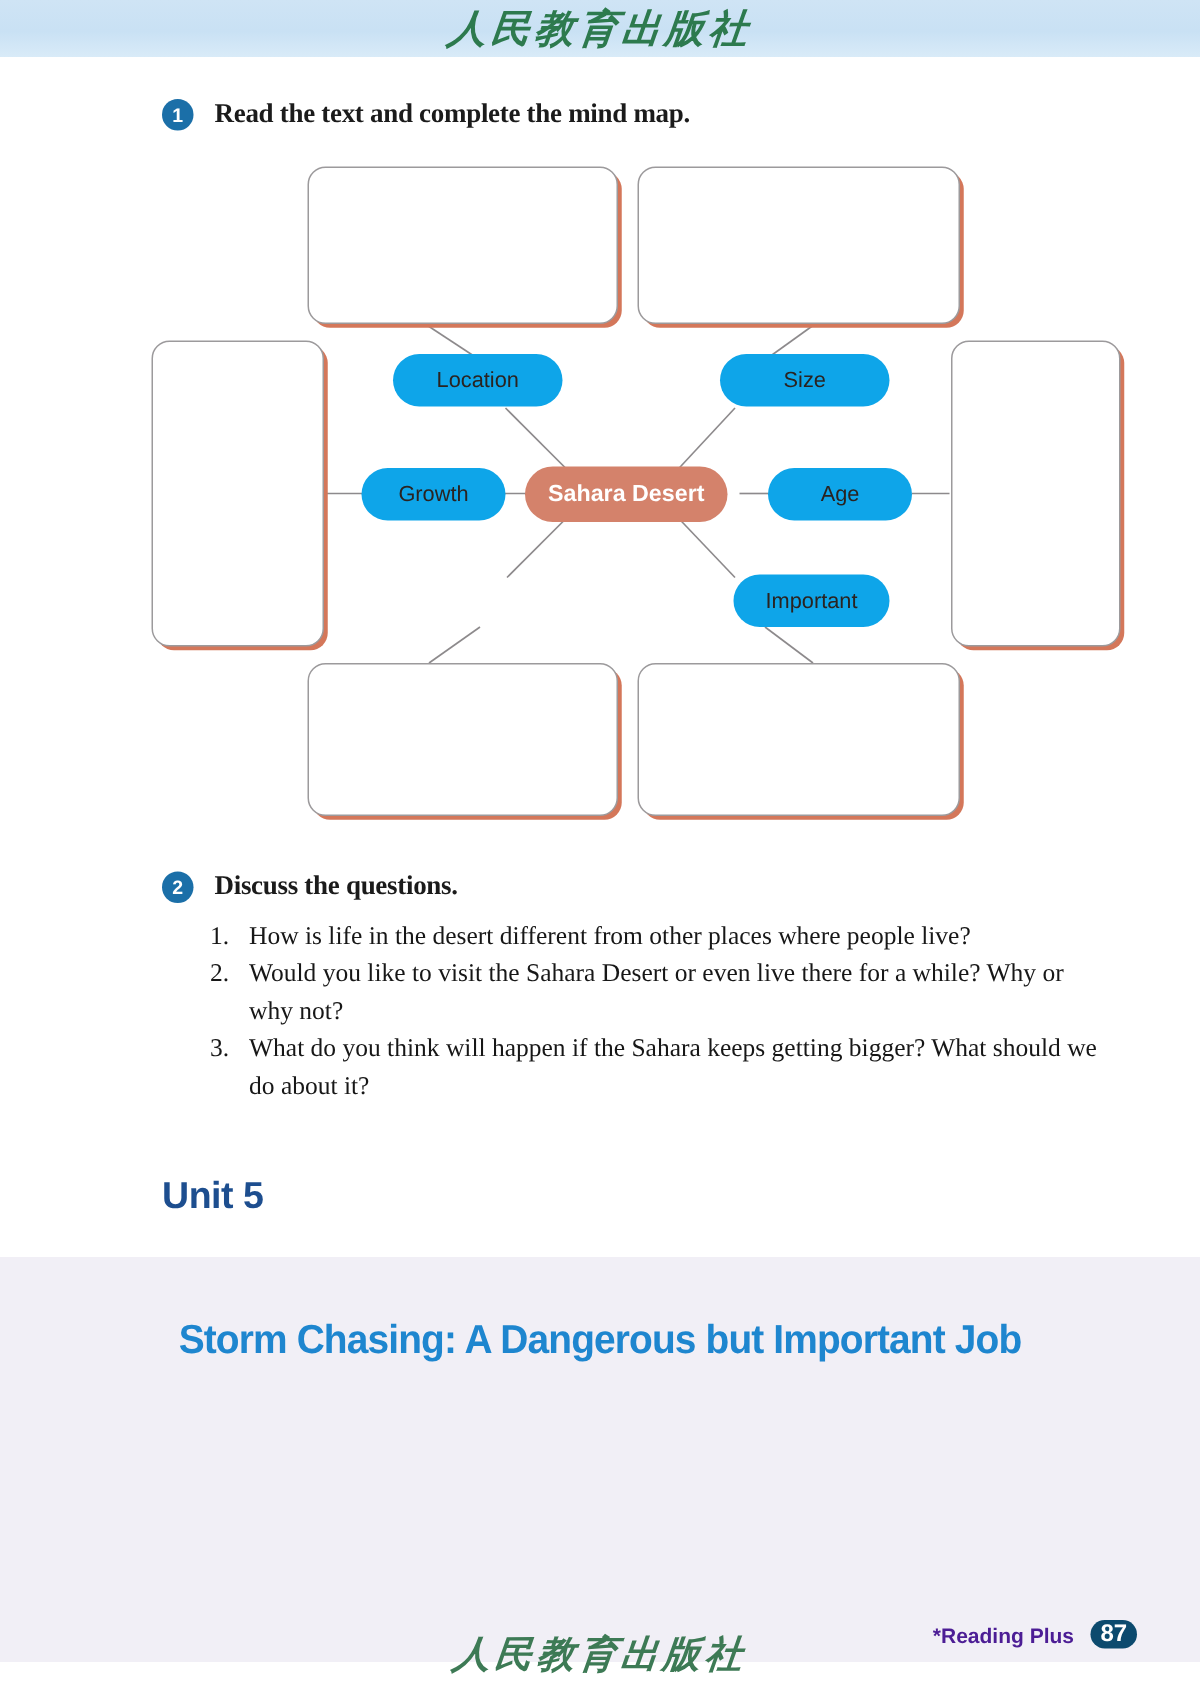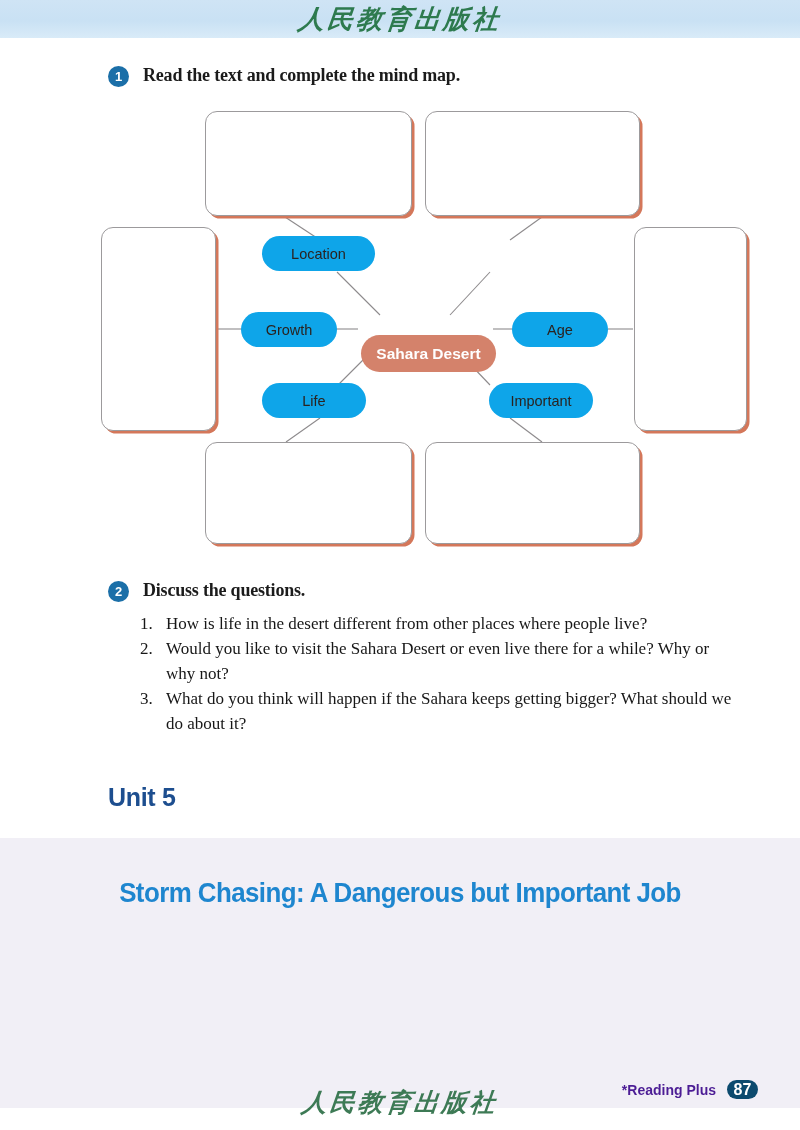--- a/index.html
+++ b/index.html
@@ -253,30 +253,30 @@
   <div class="mm-box" style="left:11px; top:127px; width:115px; height:204px;"></div>
 
   <div class="mm-box" style="left:544px; top:127px; width:113px; height:204px;"></div>
 
   <div class="mm-box" style="left:115px; top:342px; width:207px; height:102px;"></div>
 
   <div class="mm-box" style="left:335px; top:342px; width:215px; height:102px;"></div>
 
   <div class="mm-pill" style="left:172px; top:136px; width:113px; height:35px;">Location</div>
 
+  <div class="mm-pill" style="left:390px; top:136px; width:113px; height:35px;">Size</div>
 
   <div class="mm-pill" style="left:151px; top:212px; width:96px; height:35px;">Growth</div>
 
   <div class="mm-pill" style="left:422px; top:212px; width:96px; height:35px;">Age</div>
 
-  <div class="mm-pill" style="left:172px; top:283px; width:104px; height:35px;">Life</div>
 
   <div class="mm-pill" style="left:399px; top:283px; width:104px; height:35px;">Important</div>
 
-  <div class="mm-center" style="left:271px; top:211px; width:135px; height:37px;margin-top:24px;">Sahara Desert</div>
+  <div class="mm-center" style="left:260px; top:211px; width:135px; height:37px;">Sahara Desert</div>
 </div>
 
 <div class="activity" style="left:108px; top:580px;">
   <div class="num-badge">2</div>
   <div class="activity-title">Discuss the questions.</div>
 </div>
 
 <div class="q-list">
   <div class="q-item">
     <span class="q-num">1.</span>

